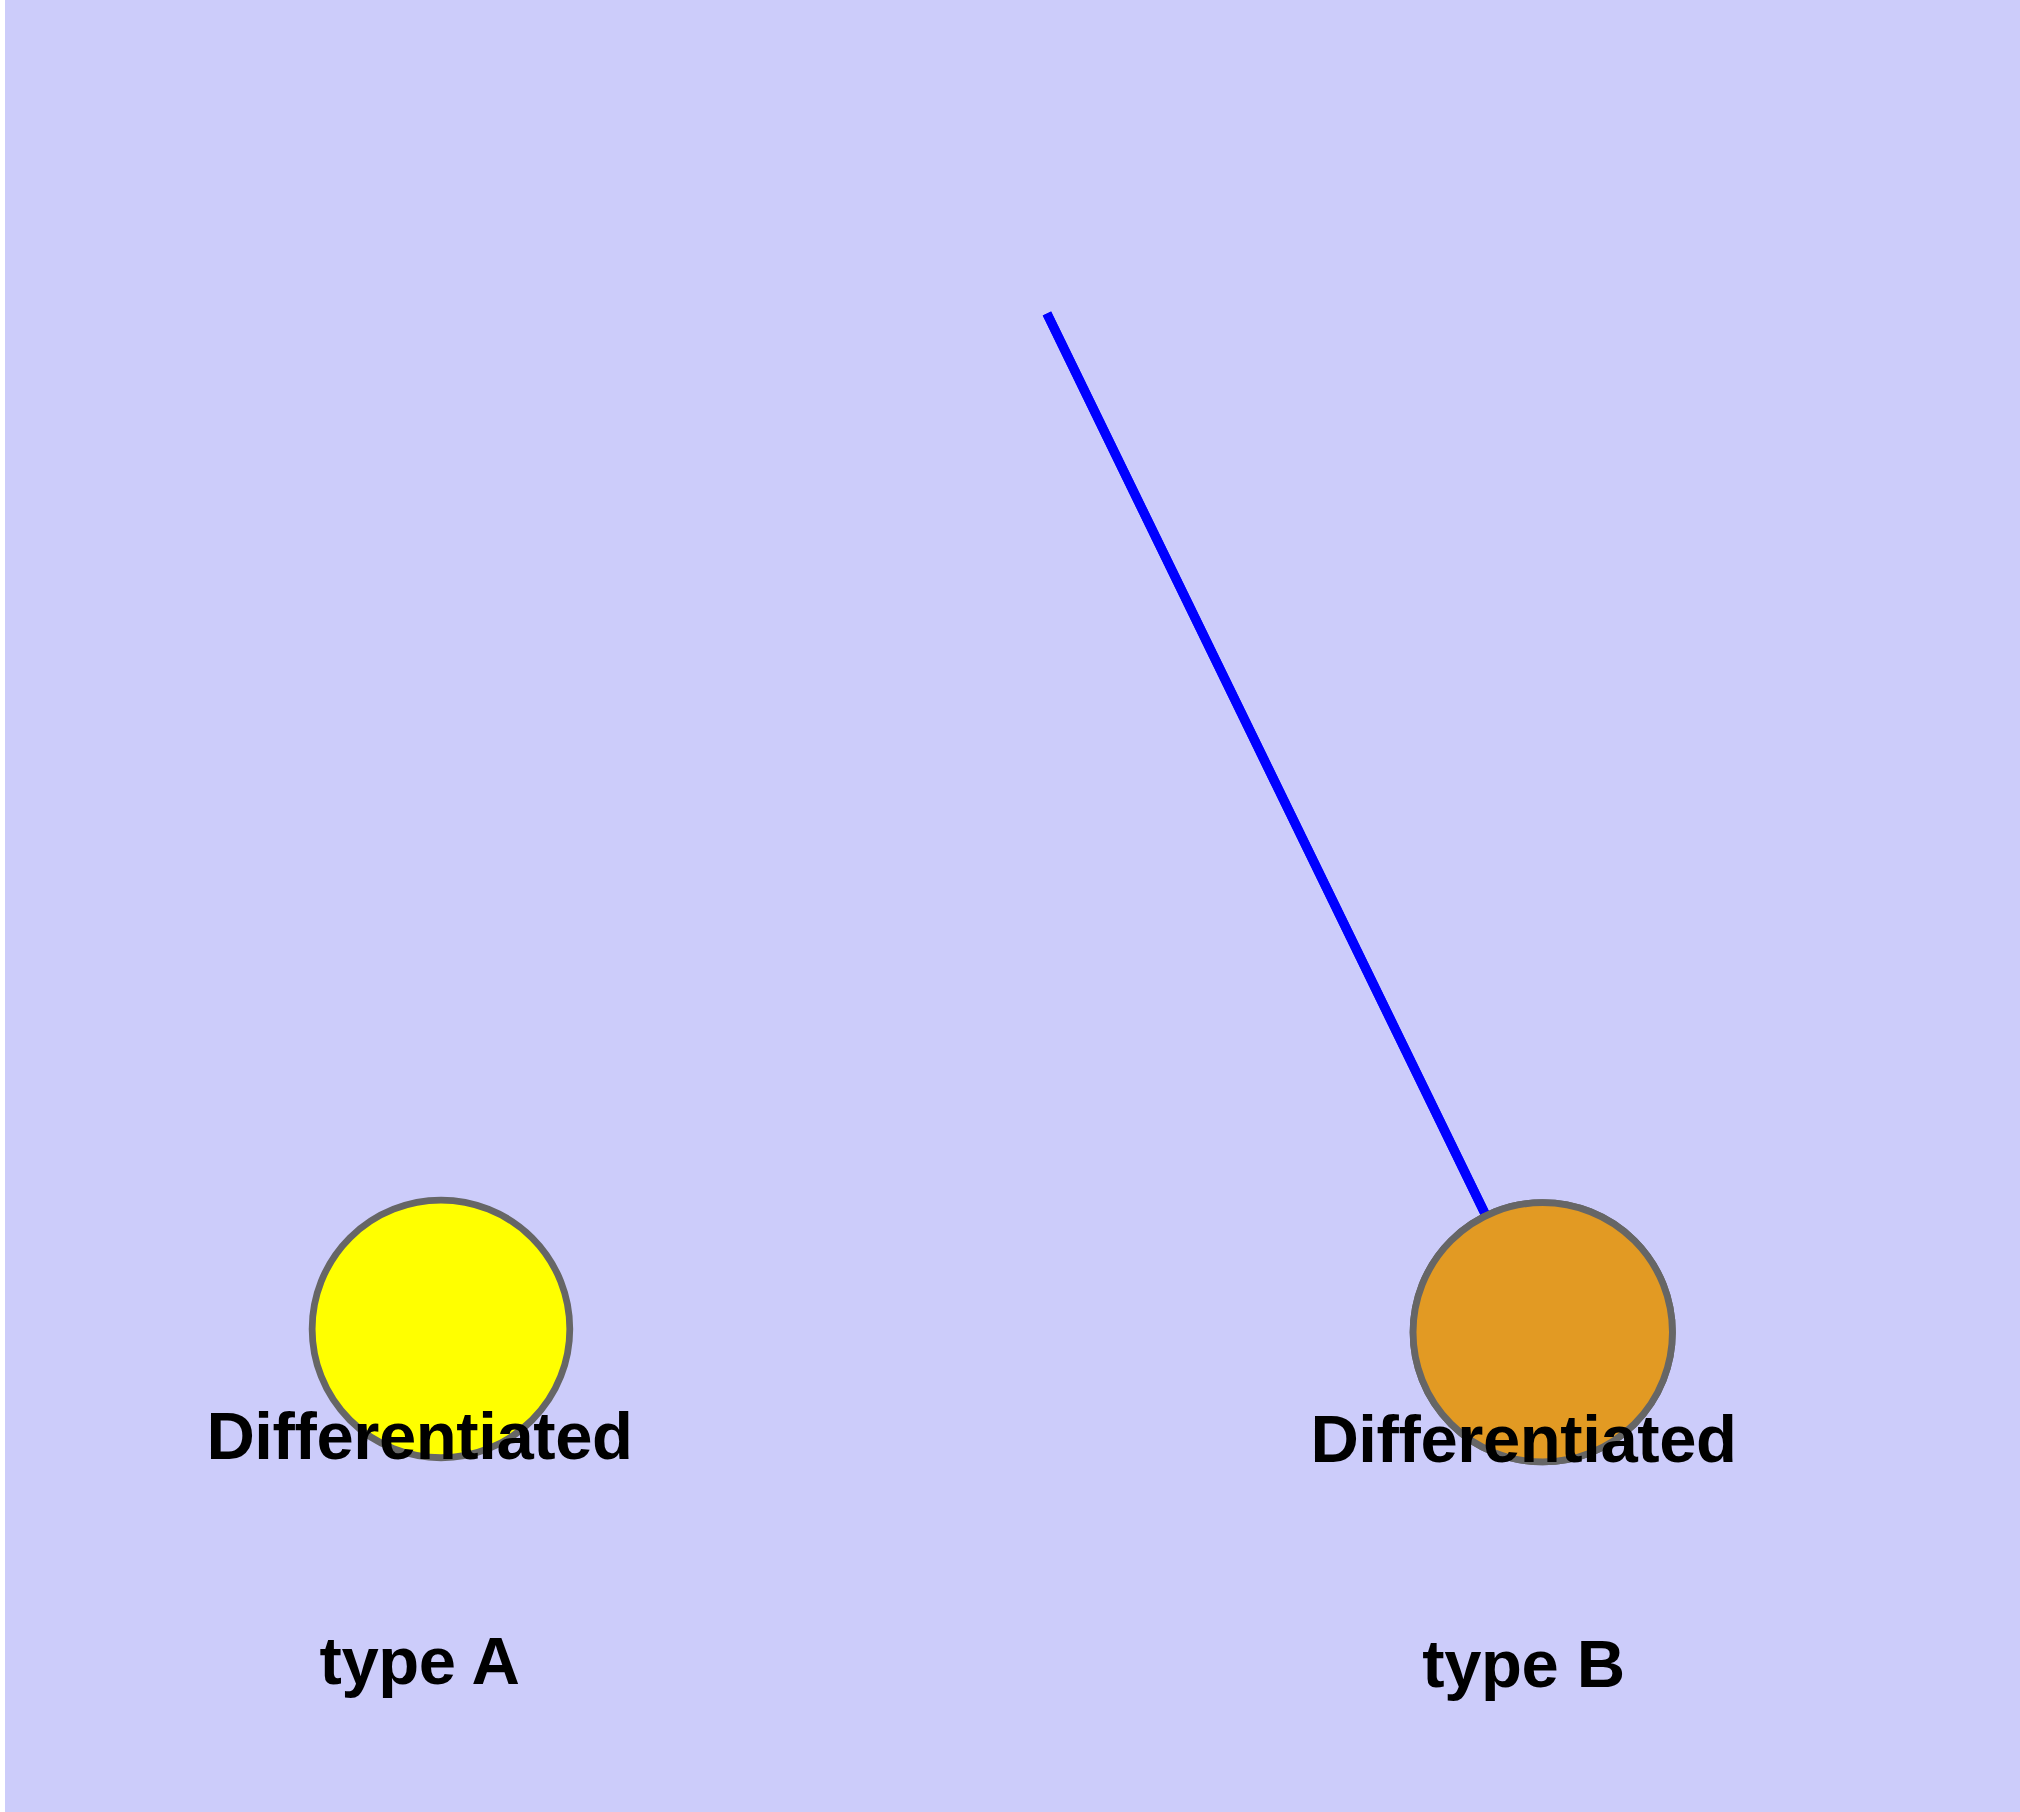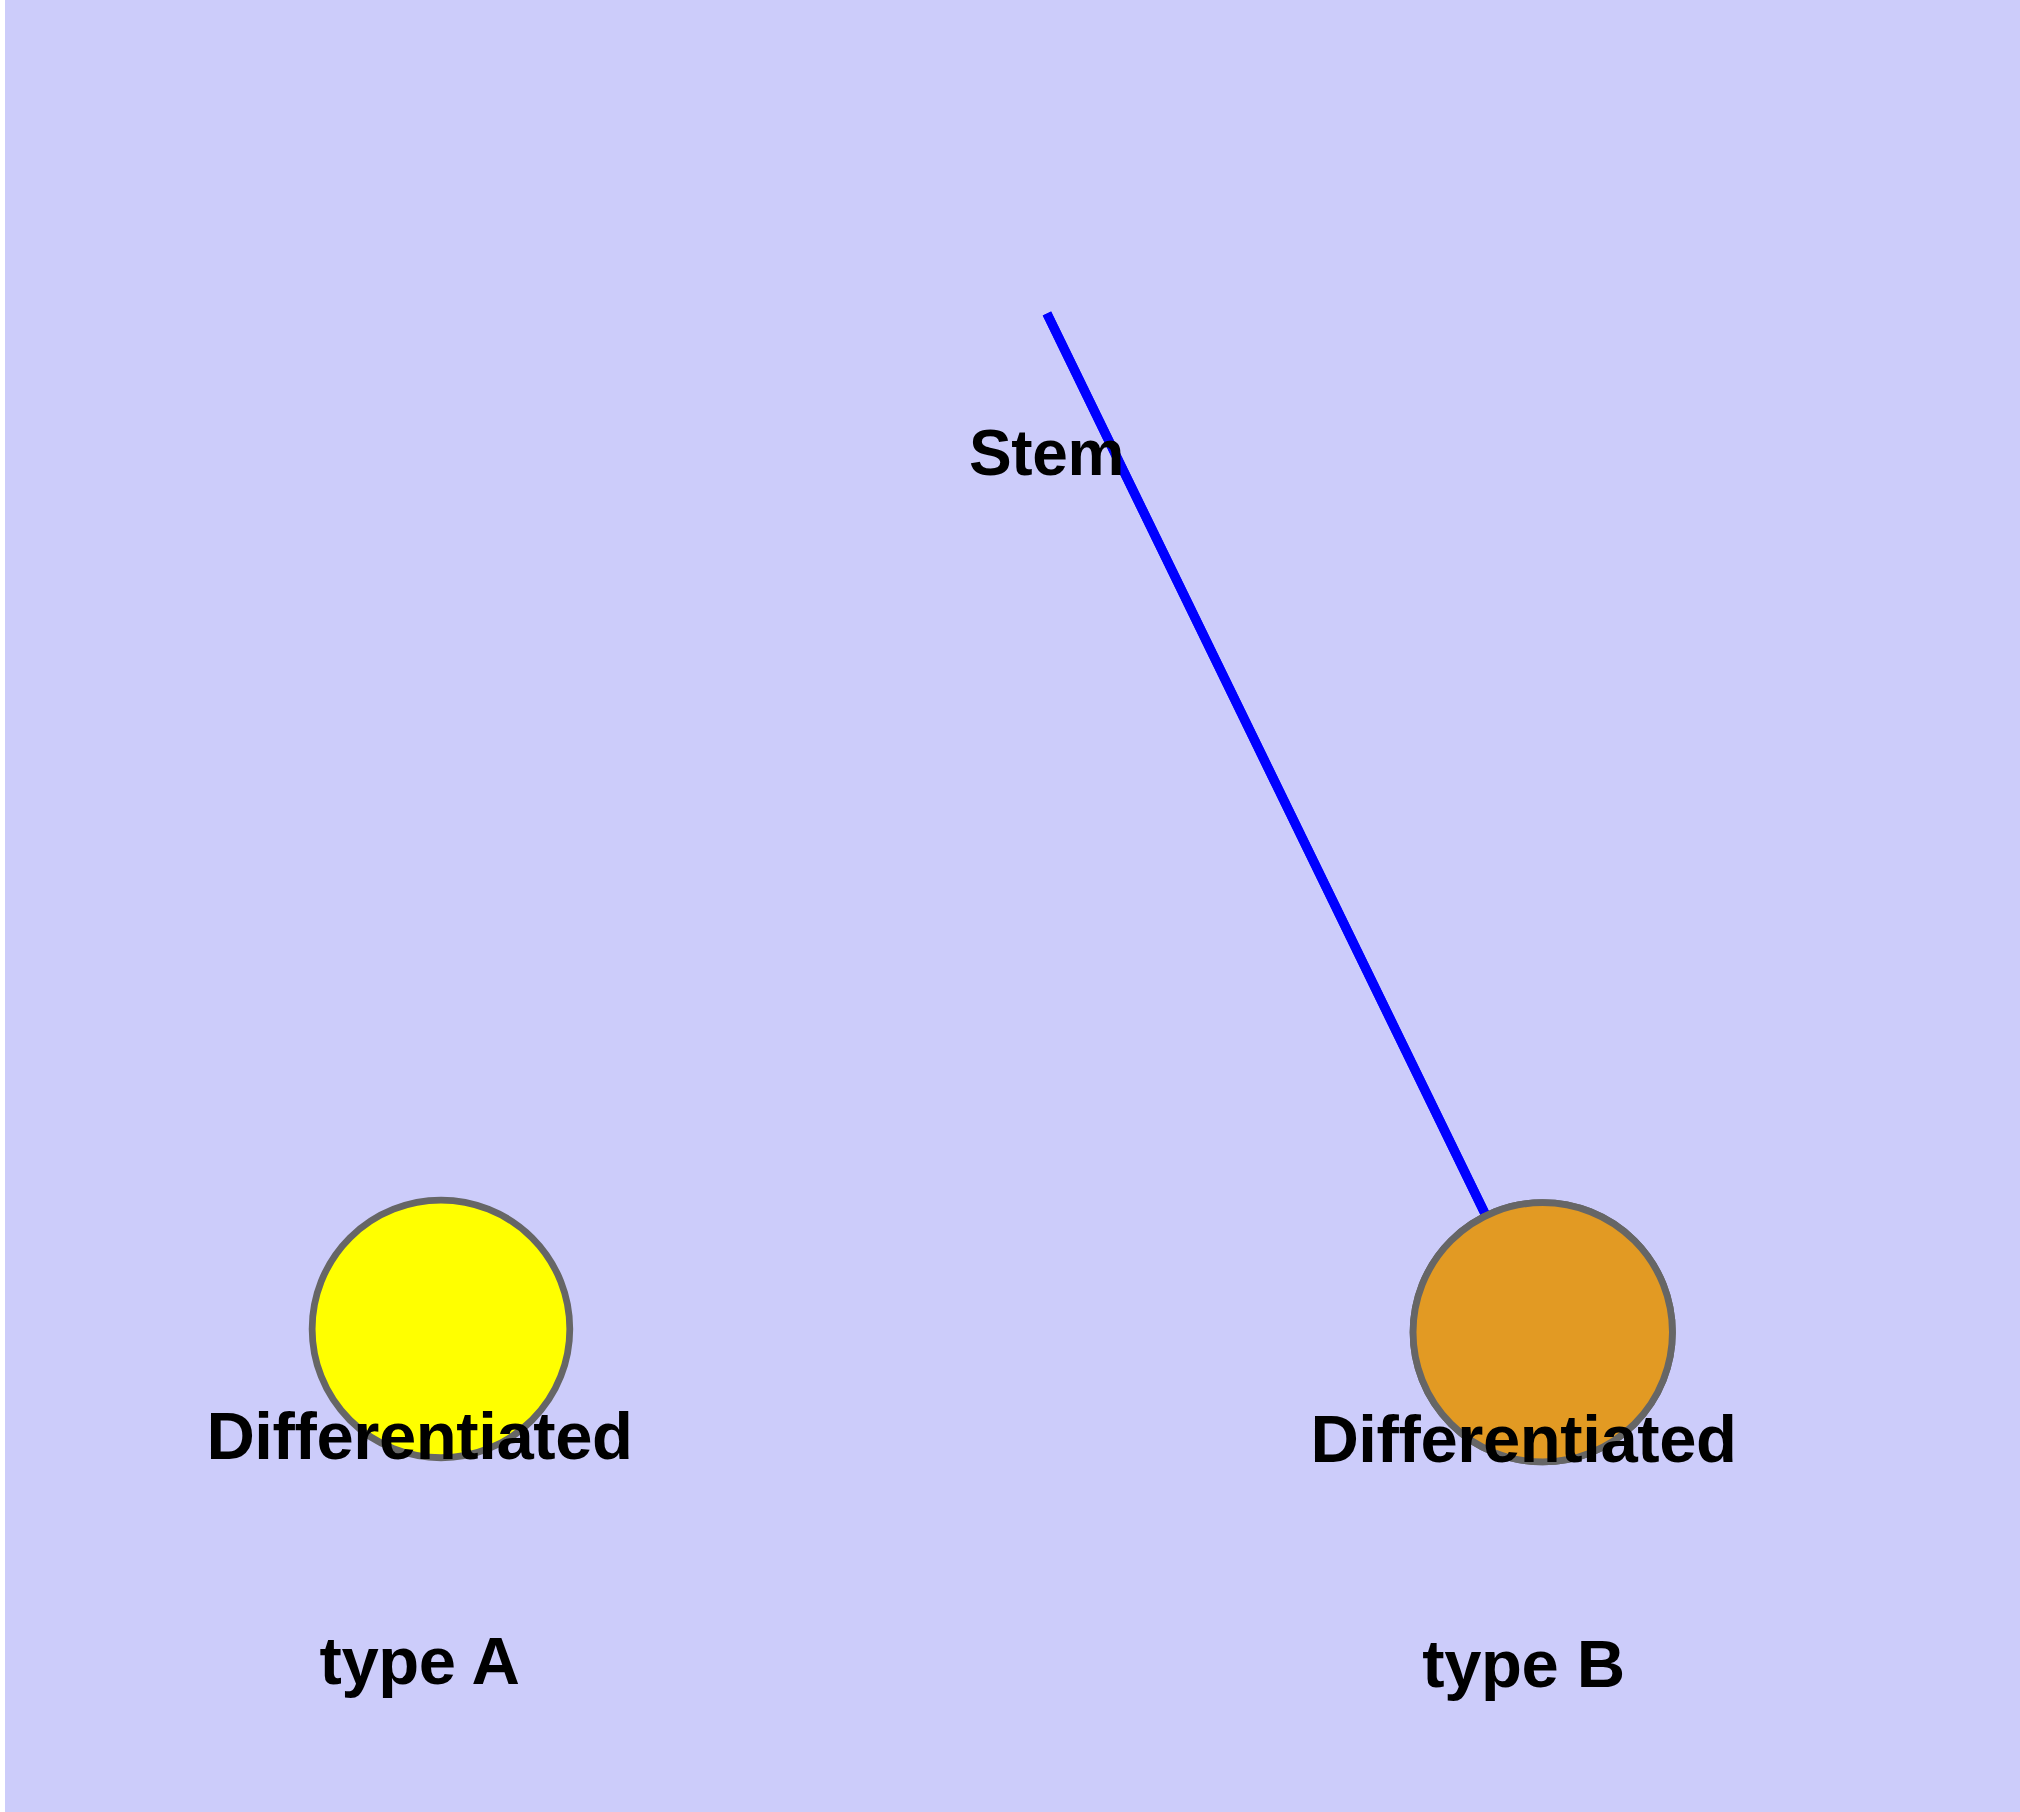--- a/index.html
+++ b/index.html
@@ -88,23 +88,20 @@
       <line x1="1235" y1="370" x2="1820" y2="1572" stroke="#0000ff" stroke-width="11" stroke-linecap="butt"></line>
     </g>
 
     <g cx="1235" cy="370" r="150" fill="#9cfa02" stroke="#666666" stroke-width="8">
       <circle cx="520" cy="1568" r="152" fill="#ffff00" stroke="#666666" stroke-width="8"></circle>
       <circle cx="1820" cy="1572" r="153" fill="#e29a23" stroke="#666666" stroke-width="8"></circle>
       <circle cx="1820" cy="1572" r="153" fill="#e29a23" stroke="#666666" stroke-width="8"></circle>
     </g>
   </svg>
 
-  <div class="node-label label-stem" style="color: rgb(0, 0, 0);">
-    <span class="label-line">Stem</span>
-  </div>
 
   <div class="node-label label-a" style="color: rgb(0, 0, 0);">
     <span class="label-line">Differentiated</span>
     <span class="label-line">type A</span>
   </div>
 
   <div class="node-label label-b" style="color: rgb(0, 0, 0);">
     <span class="label-line">Differentiated</span>
     <span class="label-line">type B</span>
   </div>

